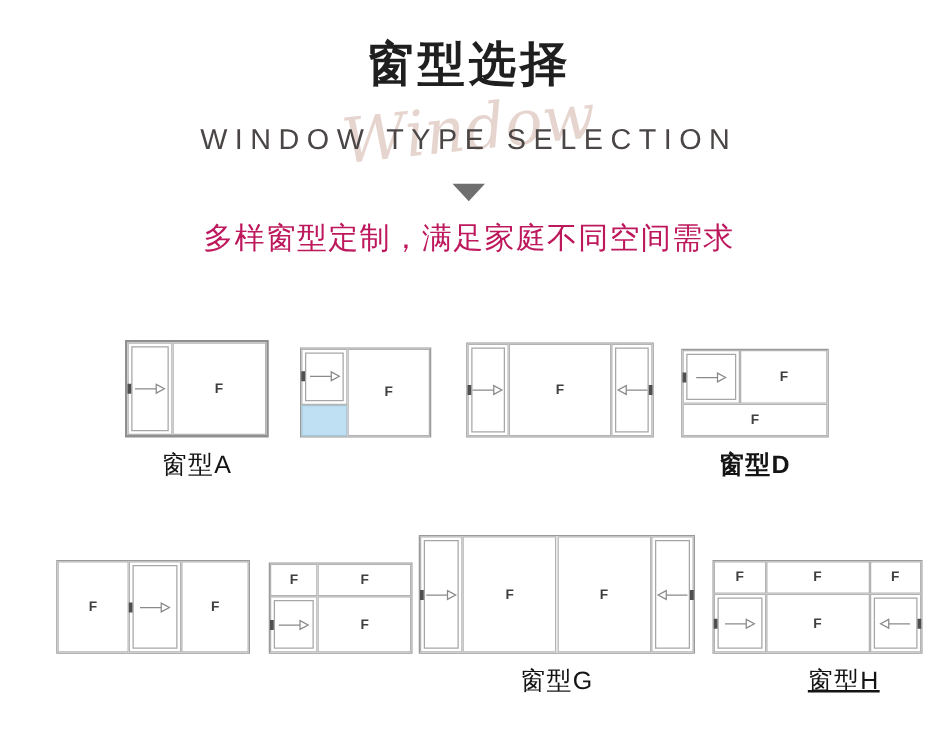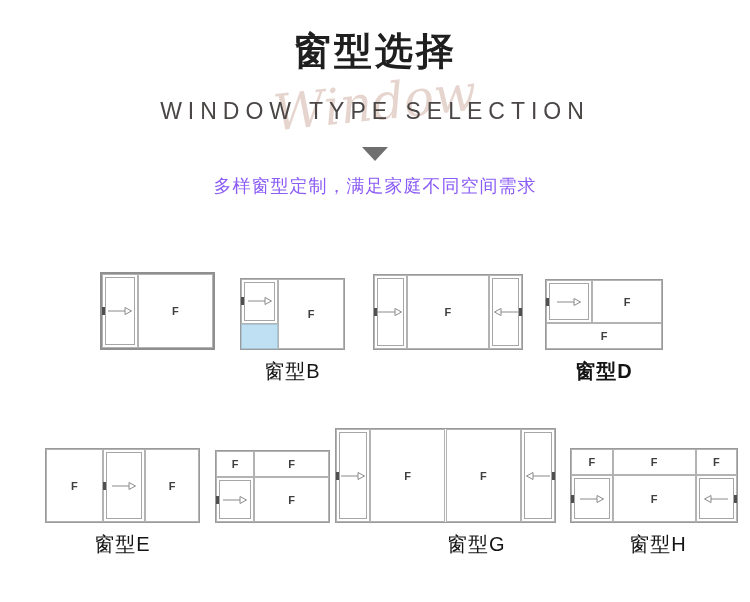--- a/index.html
+++ b/index.html
@@ -60,23 +60,23 @@
     width: 0; height: 0;
     border-left: 13px solid transparent;
     border-right: 13px solid transparent;
     border-top: 14px solid var(--triangle-color, #6f6f6f);
   }
   .tagline {
     position: absolute;
     top: 174px; left: 0;
     width: 100%;
     text-align: center;
-    font-size: 18px;
+    font-size: 24px;
     font-weight: 400;
-    color: #8b5cf6;
+    color: #be185d;
     letter-spacing: 1px;
   }
 
   
   .windows-area { position: absolute; top: 0; left: 0; width: 750px; height: 602px; }
   .wframe {
     position: absolute;
     box-sizing: border-box;
     border: 1px solid var(--frame-border, #9a9a9a);
     background: #fdfdfd;
@@ -145,35 +145,35 @@
           <svg class="arrow" width="26" height="10" viewBox="0 0 26 10">
             <line x1="1" y1="5" x2="18" y2="5" stroke="#8a8a8a" stroke-width="1"></line>
             <path d="M18 1.5 L24.5 5 L18 8.5 Z" fill="#ffffff" stroke="#8a8a8a" stroke-width="1"></path>
           </svg>
           <div class="handle hl"></div>
         </div>
         <div class="pane f" style="left: 32%; top: 0%; width: 68%; height: 100%;">
           <span class="fletter">F</span>
         </div>
       </div>
+      <div class="wlabel" style="left: 97.5px; top: 358px;">窗型A</div>
       <div class="wframe" style="left: 240px; top: 278px; width: 105px; height: 72px;">
         <div class="pane sr" style="left: 0%; top: 0%; width: 36%; height: 64%;">
           <div class="sash-inner"></div>
           <svg class="arrow" width="26" height="10" viewBox="0 0 26 10">
             <line x1="1" y1="5" x2="18" y2="5" stroke="#8a8a8a" stroke-width="1"></line>
             <path d="M18 1.5 L24.5 5 L18 8.5 Z" fill="#ffffff" stroke="#8a8a8a" stroke-width="1"></path>
           </svg>
           <div class="handle hl"></div>
         </div>
         <div class="pane bl" style="left: 0%; top: 64%; width: 36%; height: 36%;"></div>
         <div class="pane f" style="left: 36%; top: 0%; width: 64%; height: 100%;">
           <span class="fletter">F</span>
         </div>
       </div>
-      <div class="wlabel" style="left: 232.5px; top: 358px;">窗型B</div>
       <div class="wframe" style="left: 373px; top: 274px; width: 150px; height: 76px;">
         <div class="pane sr" style="left: 0%; top: 0%; width: 22%; height: 100%;">
           <div class="sash-inner"></div>
           <svg class="arrow" width="26" height="10" viewBox="0 0 26 10">
             <line x1="1" y1="5" x2="18" y2="5" stroke="#8a8a8a" stroke-width="1"></line>
             <path d="M18 1.5 L24.5 5 L18 8.5 Z" fill="#ffffff" stroke="#8a8a8a" stroke-width="1"></path>
           </svg>
           <div class="handle hl"></div>
         </div>
         <div class="pane f" style="left: 22%; top: 0%; width: 56%; height: 100%;">
@@ -214,21 +214,20 @@
           <svg class="arrow" width="26" height="10" viewBox="0 0 26 10">
             <line x1="1" y1="5" x2="18" y2="5" stroke="#8a8a8a" stroke-width="1"></line>
             <path d="M18 1.5 L24.5 5 L18 8.5 Z" fill="#ffffff" stroke="#8a8a8a" stroke-width="1"></path>
           </svg>
           <div class="handle hl"></div>
         </div>
         <div class="pane f" style="left: 65%; top: 0%; width: 35%; height: 100%;">
           <span class="fletter">F</span>
         </div>
       </div>
-      <div class="wlabel" style="left: 62.5px; top: 531px;">窗型E</div>
       <div class="wframe" style="left: 215px; top: 450px; width: 115px; height: 73px;">
         <div class="pane f" style="left: 0%; top: 0%; width: 34%; height: 37%;">
           <span class="fletter">F</span>
         </div>
         <div class="pane f" style="left: 34%; top: 0%; width: 66%; height: 37%;">
           <span class="fletter">F</span>
         </div>
         <div class="pane sr" style="left: 0%; top: 37%; width: 34%; height: 63%;">
           <div class="sash-inner"></div>
           <svg class="arrow" width="26" height="10" viewBox="0 0 26 10">
@@ -258,21 +257,21 @@
         </div>
         <div class="pane sl" style="left: 84.5%; top: 0%; width: 15.5%; height: 100%;">
           <div class="sash-inner"></div>
           <svg class="arrow" width="26" height="10" viewBox="0 0 26 10">
             <line x1="25" y1="5" x2="8" y2="5" stroke="#8a8a8a" stroke-width="1"></line>
             <path d="M8 1.5 L1.5 5 L8 8.5 Z" fill="#ffffff" stroke="#8a8a8a" stroke-width="1"></path>
           </svg>
           <div class="handle hr"></div>
         </div>
       </div>
-      <div class="wlabel" style="left: 385.5px; top: 531px; text-align: right;">窗型G</div>
+      <div class="wlabel" style="left: 385.5px; top: 531px;">窗型G</div>
       <div class="wframe" style="left: 570px; top: 448px; width: 168px; height: 75px;">
         <div class="pane f" style="left: 0%; top: 0%; width: 25%; height: 36%;">
           <span class="fletter">F</span>
         </div>
         <div class="pane f" style="left: 25%; top: 0%; width: 50%; height: 36%;">
           <span class="fletter">F</span>
         </div>
         <div class="pane f" style="left: 75%; top: 0%; width: 25%; height: 36%;">
           <span class="fletter">F</span>
         </div>
@@ -289,15 +288,15 @@
         </div>
         <div class="pane sl" style="left: 75%; top: 36%; width: 25%; height: 64%;">
           <div class="sash-inner"></div>
           <svg class="arrow" width="26" height="10" viewBox="0 0 26 10">
             <line x1="25" y1="5" x2="8" y2="5" stroke="#8a8a8a" stroke-width="1"></line>
             <path d="M8 1.5 L1.5 5 L8 8.5 Z" fill="#ffffff" stroke="#8a8a8a" stroke-width="1"></path>
           </svg>
           <div class="handle hr"></div>
         </div>
       </div>
-      <div class="wlabel" style="left: 598px; top: 531px;">窗型H</div>
+      <div class="wlabel" style="left: 615px; top: 531px; text-decoration: underline;">窗型H</div>
     </div>
 </div>
 
 </body></html>

